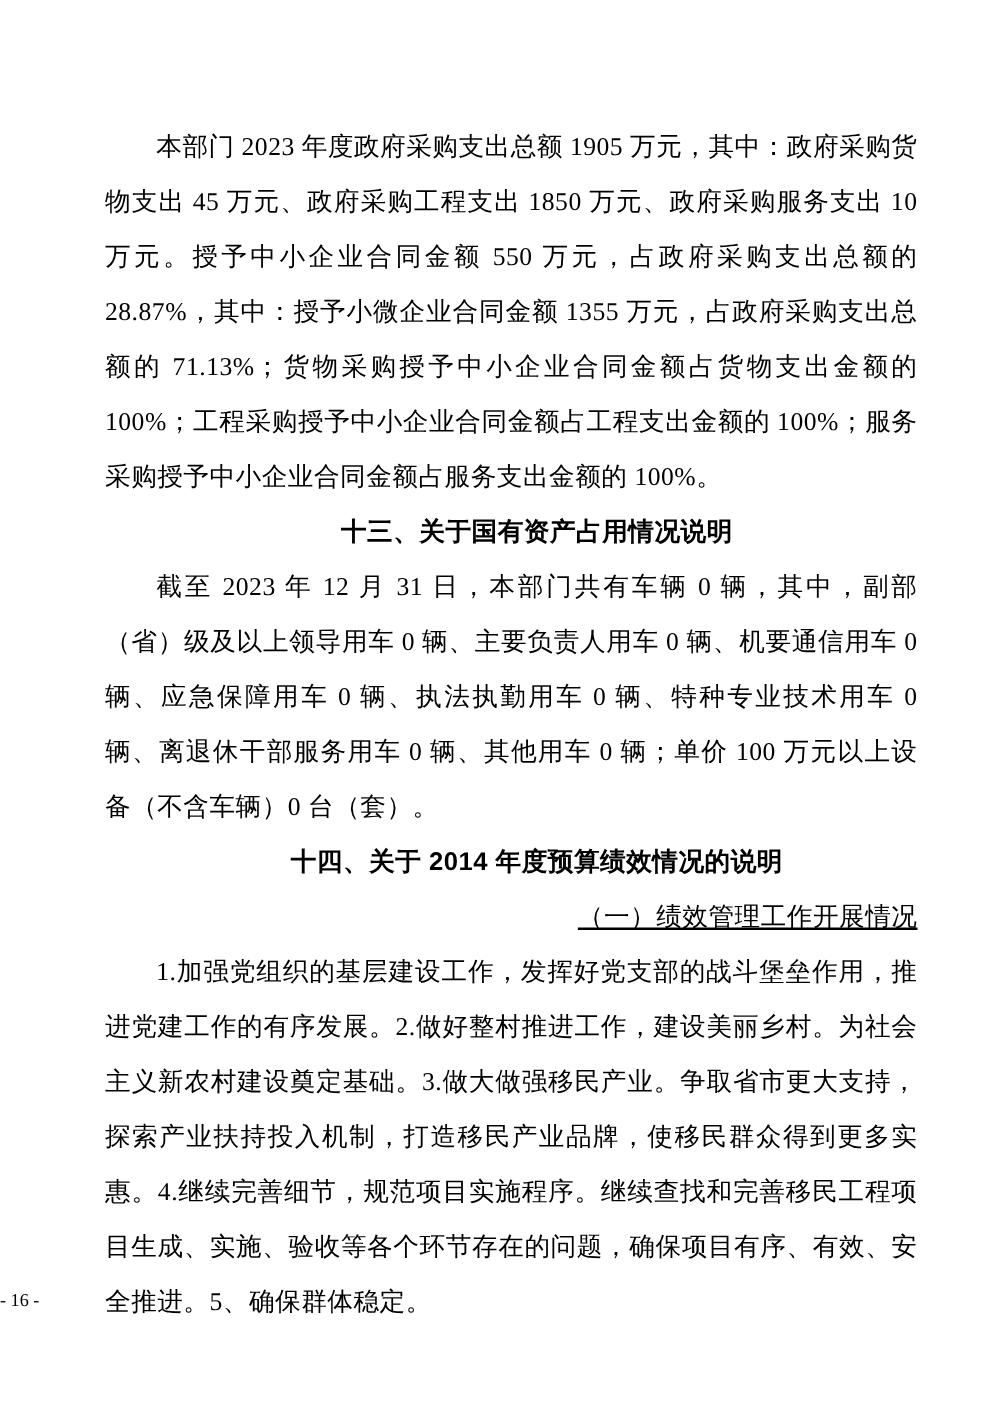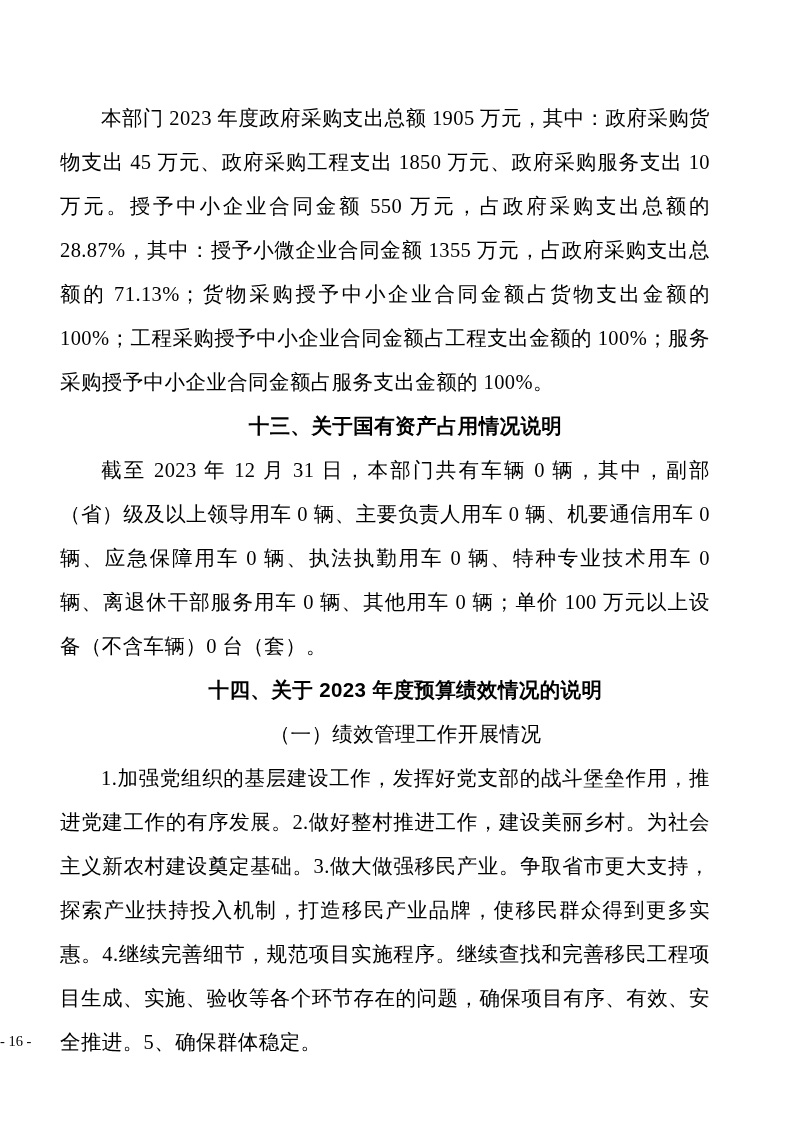--- a/index.html
+++ b/index.html
@@ -13,21 +13,21 @@
     height: 1122px;
     background: #ffffff;
     color: #000000;
     font-family: "Liberation Serif", "DejaVu Serif", serif;
     overflow: hidden;
     box-sizing: border-box;
   }
   .content {
     position: absolute;
     top: 96px;
-    left: 60px;
+    left: 84px;
     width: 650px;
   }
   .para, .heading, .subheading {
     margin: 0;
     font-size: 20.5px;
     line-height: 44px;
     letter-spacing: 0.4px;
   }
   .para {
     font-weight: normal;
@@ -37,21 +37,22 @@
   }
   .heading {
     font-weight: 700;
     text-indent: 2em;
     text-align: center;
     font-family: "Liberation Sans", "DejaVu Sans", sans-serif;
   }
   .subheading {
     font-weight: normal;
     text-indent: 2em;
-    text-align: center;
+    text-align: right;
+    text-decoration: underline;
   }
   .footer {
     position: absolute;
     left: 0;
     right: 0;
     top: 1030px;
     font-size: 14.5px;
     line-height: 22px;
     font-family: "Liberation Serif", "DejaVu Serif", serif;
     color: #000000;
@@ -62,21 +63,21 @@
 
 <div class="page">
   <div class="content">
 
     <p class="para">本部门 2023 年度政府采购支出总额 1905 万元，其中：政府采购货物支出 45 万元、政府采购工程支出 1850 万元、政府采购服务支出 10 万元。授予中小企业合同金额 550 万元，占政府采购支出总额的 28.87%，其中：授予小微企业合同金额 1355 万元，占政府采购支出总额的 71.13%；货物采购授予中小企业合同金额占货物支出金额的 100%；工程采购授予中小企业合同金额占工程支出金额的 100%；服务采购授予中小企业合同金额占服务支出金额的 100%。</p>
 
     <h2 class="heading">十三、关于国有资产占用情况说明</h2>
 
     <p class="para">截至 2023 年 12 月 31 日，本部门共有车辆 0 辆，其中，副部（省）级及以上领导用车 0 辆、主要负责人用车 0 辆、机要通信用车 0 辆、应急保障用车 0 辆、执法执勤用车 0 辆、特种专业技术用车 0 辆、离退休干部服务用车 0 辆、其他用车 0 辆；单价 100 万元以上设备（不含车辆）0 台（套）。</p>
 
-    <h2 class="heading">十四、关于 2023 年度预算绩效情况的说明</h2>
+    <h2 class="heading">十四、关于 2014 年度预算绩效情况的说明</h2>
 
     <p class="subheading">（一）绩效管理工作开展情况</p>
 
     <p class="para">1.加强党组织的基层建设工作，发挥好党支部的战斗堡垒作用，推进党建工作的有序发展。2.做好整村推进工作，建设美丽乡村。为社会主义新农村建设奠定基础。3.做大做强移民产业。争取省市更大支持，探索产业扶持投入机制，打造移民产业品牌，使移民群众得到更多实惠。4.继续完善细节，规范项目实施程序。继续查找和完善移民工程项目生成、实施、验收等各个环节存在的问题，确保项目有序、有效、安全推进。5、确保群体稳定。</p>
 
   </div>
 
   <div class="footer">- 16 -</div>
 </div>
 

